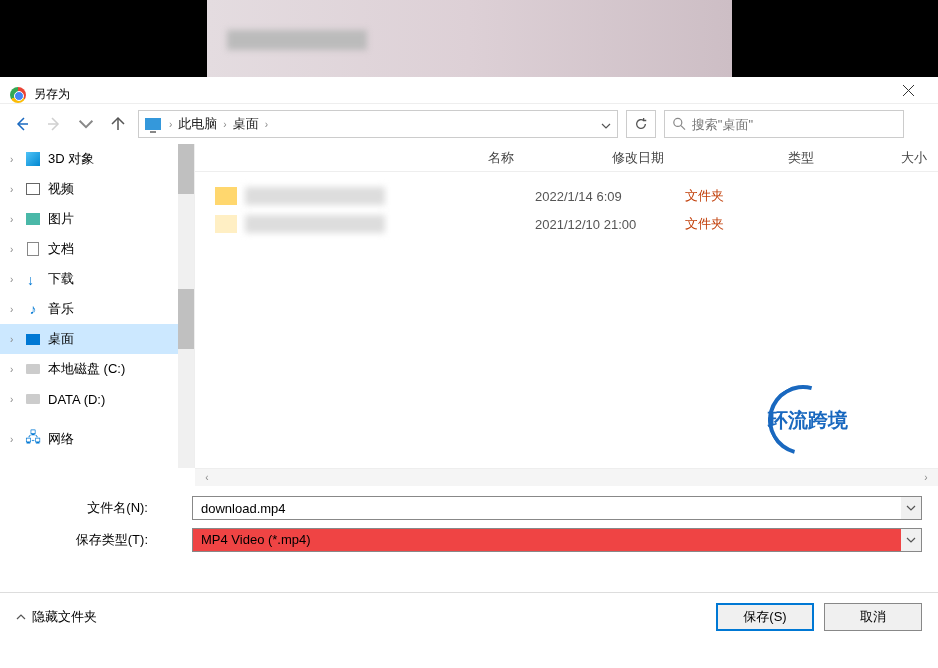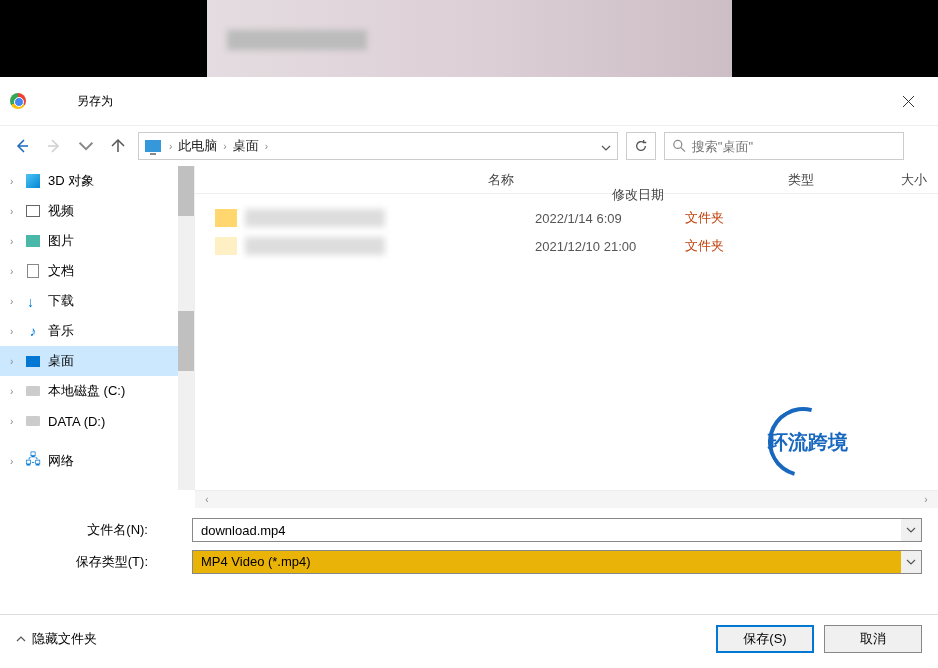--- a/index.html
+++ b/index.html
@@ -4,21 +4,21 @@
   <style>
     * { box-sizing: border-box; margin: 0; padding: 0; font-family: "Microsoft YaHei", "Segoe UI", sans-serif; }
     body { width: 938px; height: 668px; overflow: hidden; background: #fff; }
     
     .top-bar { height: 77px; background: #000; display: flex; align-items: center; justify-content: center; }
     .top-blur { width: 525px; height: 77px; background: linear-gradient(to right, #e4dce0, #ddd0d6, #cdbec5); position: relative; }
     .top-blur::before { content: ''; position: absolute; left: 20px; top: 30px; width: 140px; height: 20px; background: #bbb; filter: blur(3px); }
     
     .dialog { position: relative; height: 591px; }
     
-    .titlebar { height: 49px; display: flex; align-items: center; padding: 0 10px; border-bottom: 1px solid #eee; gap: 43px; }
+    .titlebar { height: 27px; display: flex; align-items: flex-end; padding: 0 10px; border-bottom: 1px solid #eee; }
     .chrome-icon { width: 16px; height: 16px; border-radius: 50%; background: conic-gradient(#ea4335 0 120deg, #fbbc05 120deg 240deg, #34a853 240deg 360deg); position: relative; margin-right: 8px; }
     .chrome-icon::after { content: ''; position: absolute; left: 4px; top: 4px; width: 8px; height: 8px; border-radius: 50%; background: #4285f4; border: 1px solid #fff; }
     .title-text { font-size: 12px; flex: 1; }
     .close-x { width: 40px; height: 25px; display: flex; align-items: center; justify-content: center; cursor: pointer; }
     .close-x svg { width: 11px; height: 11px; }
     
     .navbar { height: 40px; display: flex; align-items: center; padding: 0 10px; gap: 8px; background: #fff; }
     .nav-arrow { width: 24px; height: 24px; display: flex; align-items: center; justify-content: center; cursor: pointer; }
     .nav-arrow svg { width: 16px; height: 16px; }
     .nav-arrow.disabled { opacity: 0.4; }
@@ -49,21 +49,21 @@
     .tree-chevron { width: 14px; color: #888; font-size: 10px; }
     .tree-icon { width: 18px; height: 16px; margin-right: 6px; display: flex; align-items: center; justify-content: center; }
     .sidebar-scroll { position: absolute; right: 0; top: 0; width: 16px; height: 100%; background: #f0f0f0; }
     .sidebar-thumb { position: absolute; top: 0; width: 16px; height: 50px; background: #c0c0c0; }
     .sidebar-thumb2 { position: absolute; top: 145px; width: 16px; height: 60px; background: #c0c0c0; }
     
     .file-view { flex: 1; position: relative; }
     .columns { display: flex; height: 28px; border-bottom: 1px solid #eee; font-size: 13px; color: #444; }
     .col { padding: 5px 10px; border-right: 1px solid transparent; text-align: right; }
     .col-name { width: 330px; }
-    .col-date { width: 150px; margin-top: 15px; }
+    .col-date { width: 150px; }
     .col-type { width: 150px; }
     .col-size { flex: 1; }
     
     .file-row { display: flex; height: 28px; align-items: center; font-size: 13px; }
     .file-name-cell { width: 330px; padding-left: 20px; display: flex; align-items: center; }
     .file-blur { width: 140px; height: 18px; background: #ddd; filter: blur(3px); }
     .folder-sq { width: 22px; height: 18px; background: #ffd76e; margin-right: 8px; }
     .file-date-cell { width: 150px; padding-left: 10px; color: #555; }
     .file-type-cell { width: 150px; padding-left: 10px; color: #c2410c; }
     
@@ -295,21 +295,21 @@
         <input value="download.mp4" style="">
         <div class="form-dd">
           <svg viewBox="0 0 10 6" width="10" height="6">
               <path d="M1 1 L5 5 L9 1" stroke="#555" stroke-width="1.2" fill="none"></path>
             </svg>
         </div>
       </div>
     </div>
     <div class="form-row">
       <span class="form-label">保存类型(T):</span>
-      <div class="form-input-wrap" style="background:#eab308">
+      <div class="form-input-wrap" style="background:#ef4444">
         <div style="flex:1;padding:3px 8px;font-size:13px">MP4 Video (*.mp4)</div>
         <div class="form-dd">
           <svg viewBox="0 0 10 6" width="10" height="6">
               <path d="M1 1 L5 5 L9 1" stroke="#555" stroke-width="1.2" fill="none"></path>
             </svg>
         </div>
       </div>
     </div>
   </div>
 

